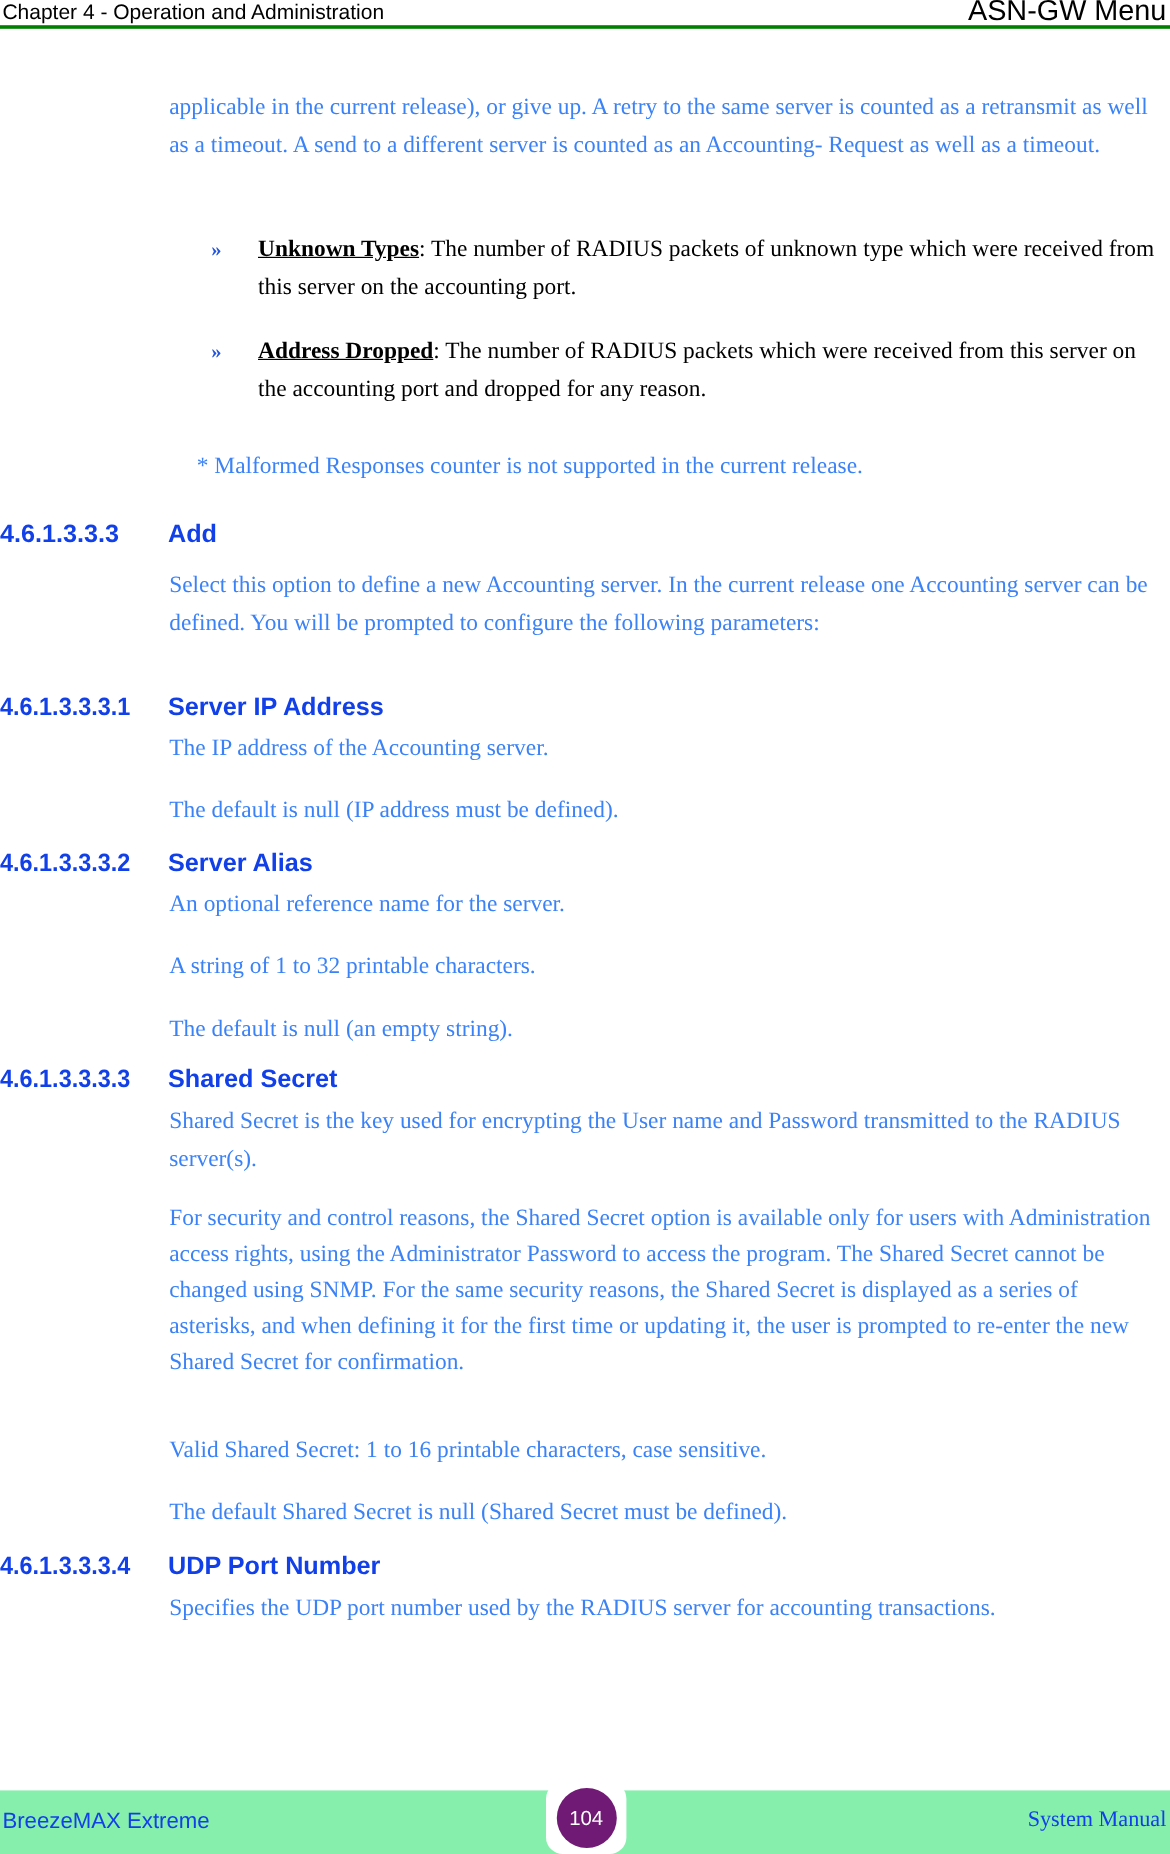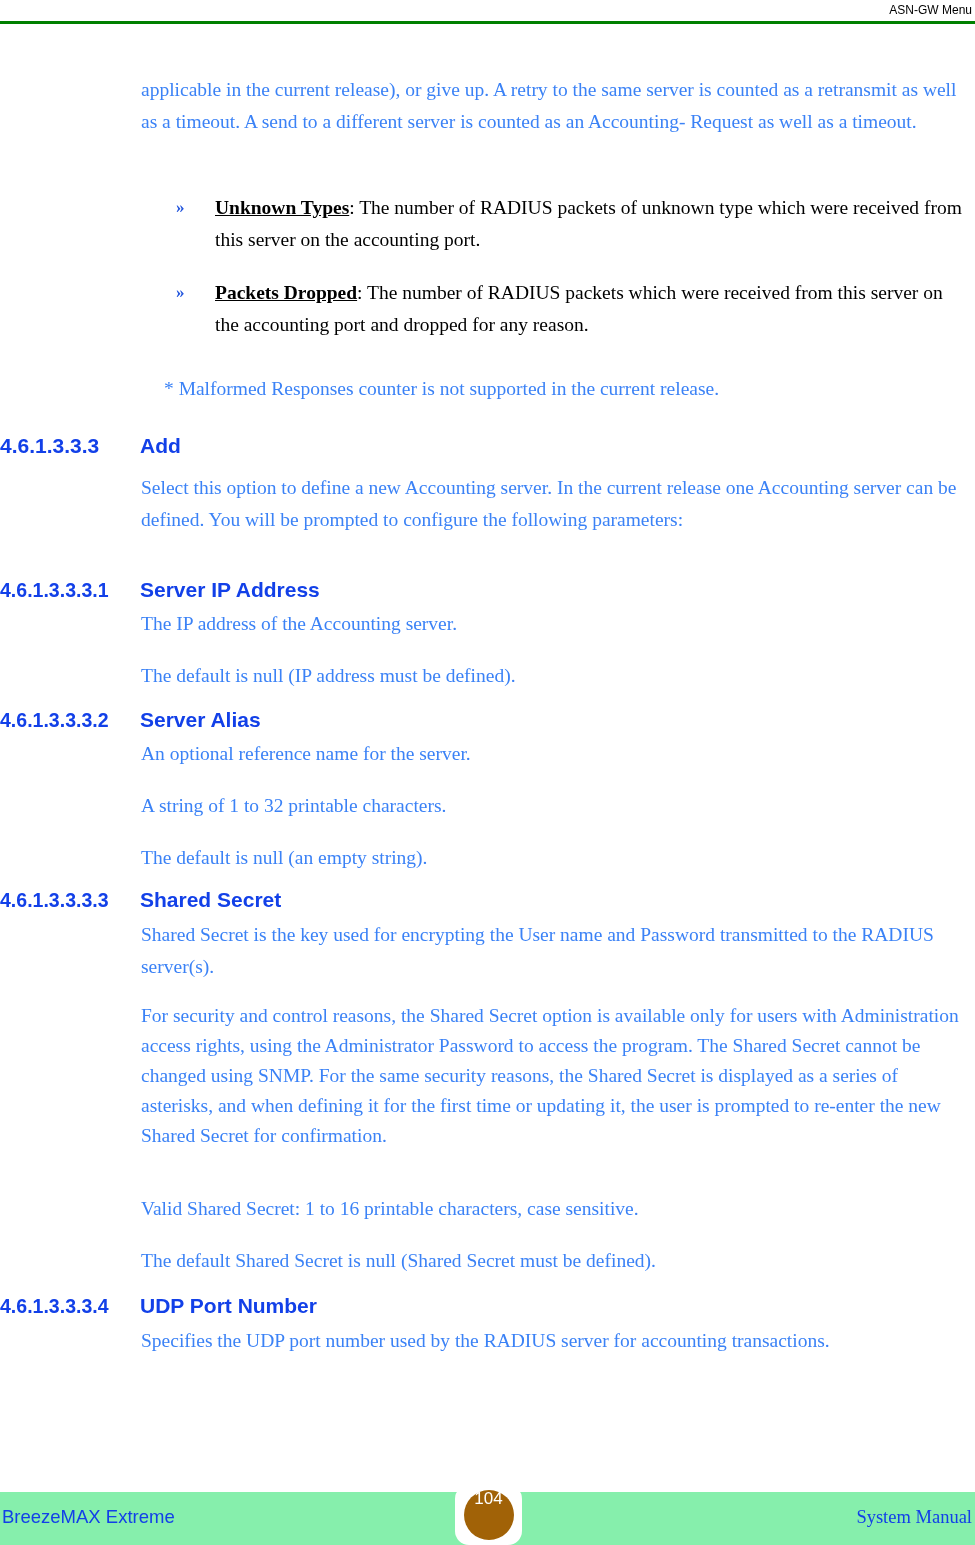--- a/index.html
+++ b/index.html
@@ -32,21 +32,21 @@
     font-size: 17.5px;
     line-height: 20px;
     color: #000000;
     white-space: nowrap;
   }
   #page-header .hdr-right {
     position: absolute;
     right: 3px;
     top: 0px;
     font-family: "Liberation Sans", sans-serif;
-    font-size: 12px;
+    font-size: 24px;
     line-height: 20px;
     color: #000000;
     white-space: nowrap;
     text-align: right;
   }
   #header-rule {
     position: absolute;
     left: 0;
     top: 21px;
     width: 975px;
@@ -168,51 +168,53 @@
     background: #ffffff;
     border-radius: 14px;
     display: flex;
     align-items: center;
     justify-content: center;
   }
   #page-number-badge .disc {
     width: 50px;
     height: 50px;
     border-radius: 50%;
-    background: #a16207;
+    background: #701a75;
     display: flex;
+    align-items: center;
     justify-content: center;
   }
   #page-number-badge .num {
     font-family: "Liberation Sans", sans-serif;
     font-size: 17px;
     line-height: 17px;
     color: #ffffff;
   }
 </style>
 </head>
 <body>
 
 <div id="page-header">
+  <div class="hdr-left">Chapter 4 - Operation and Administration</div>
   <div class="hdr-right">ASN-GW Menu</div>
 </div>
 <div id="header-rule"></div>
 
 <div id="content">
 
   <div class="para" style="left:141px; top:74px; width:820px;">applicable in the current release), or give up. A retry to the same server is counted as a retransmit as well as a timeout. A send to a different server is counted as an Accounting- Request as well as a timeout.</div>
 
   <div class="bullet" style="left:176px; top:192px; width:790px;">
     <span class="marker">»</span>
     <span class="btext"><b>Unknown Types</b><span>: The number of RADIUS packets of unknown type which were received from this server on the accounting port.</span></span>
   </div>
 
   <div class="bullet" style="left:176px; top:277px; width:790px;">
     <span class="marker">»</span>
-    <span class="btext"><b>Packets Dropped</b><span>: The number of RADIUS packets which were received from this server on the accounting port and dropped for any reason.</span></span>
+    <span class="btext"><b>Address Dropped</b><span>: The number of RADIUS packets which were received from this server on the accounting port and dropped for any reason.</span></span>
   </div>
 
   <div class="para" style="left:164px; top:373px; width:790px;">* Malformed Responses counter is not supported in the current release.</div>
 
   <div class="heading" style="top:434px;">
     <span class="hnum">4.6.1.3.3.3</span>
     <span class="htitle">Add</span>
   </div>
   <div class="para" style="left:141px; top:472px; width:820px;">Select this option to define a new Accounting server. In the current release one Accounting server can be defined. You will be prompted to configure the following parameters:</div>
 

